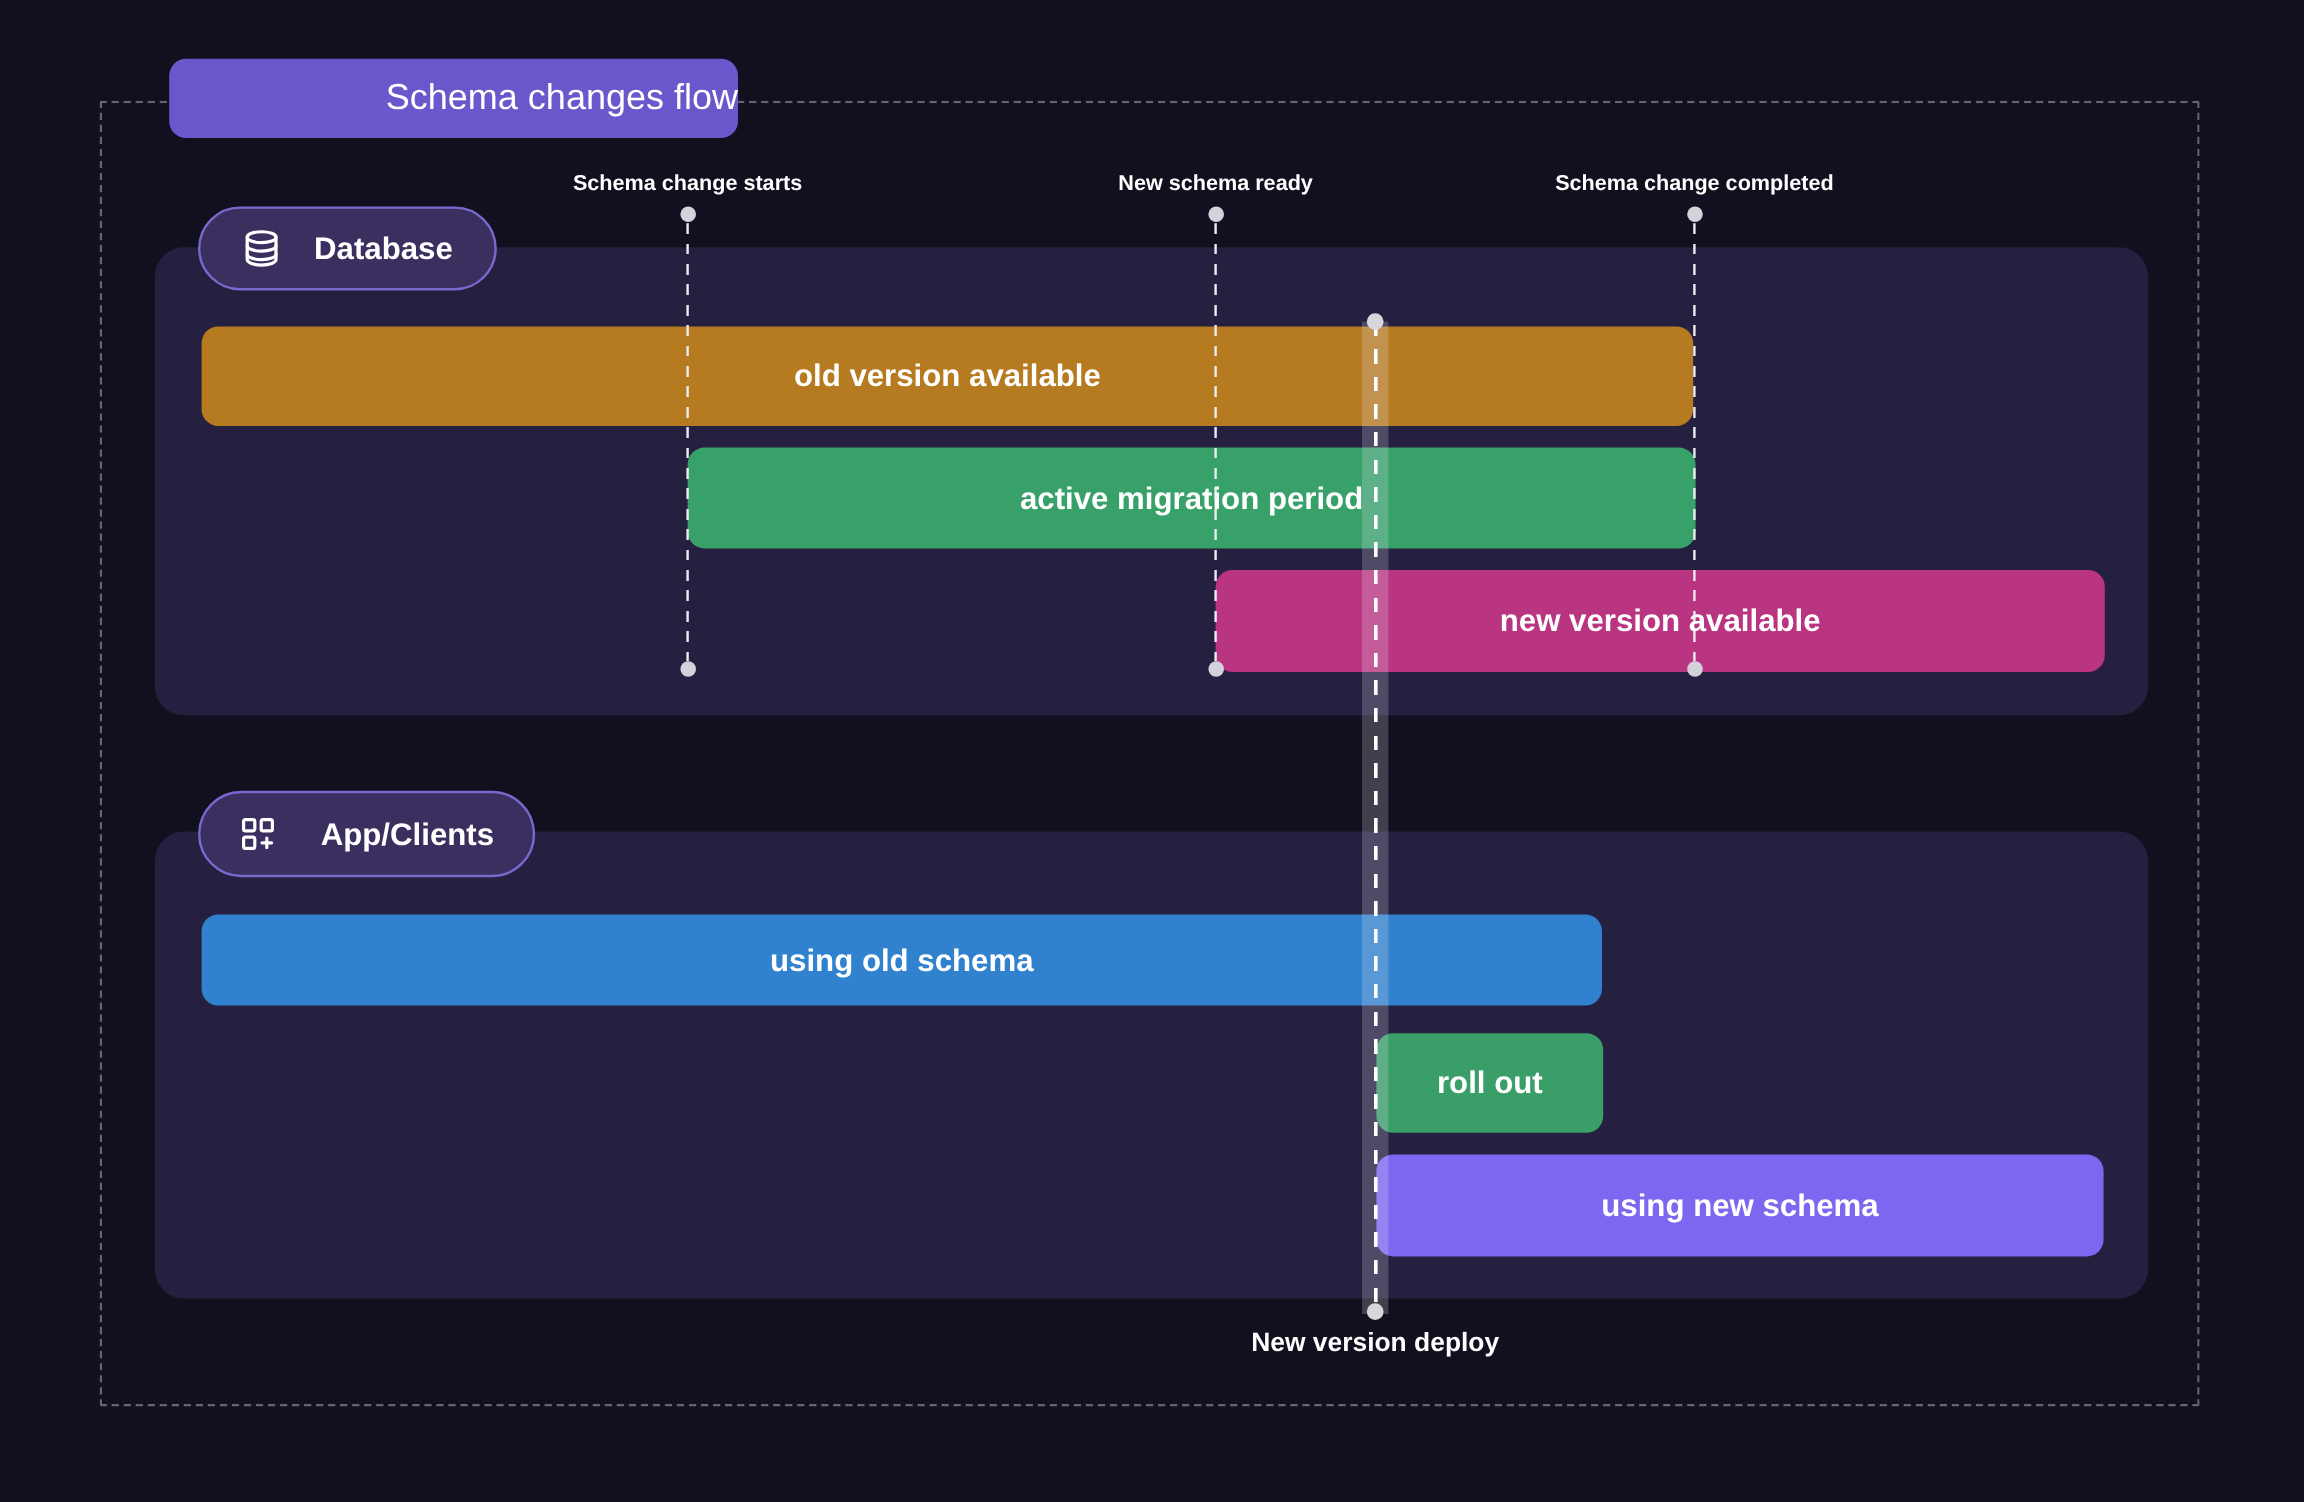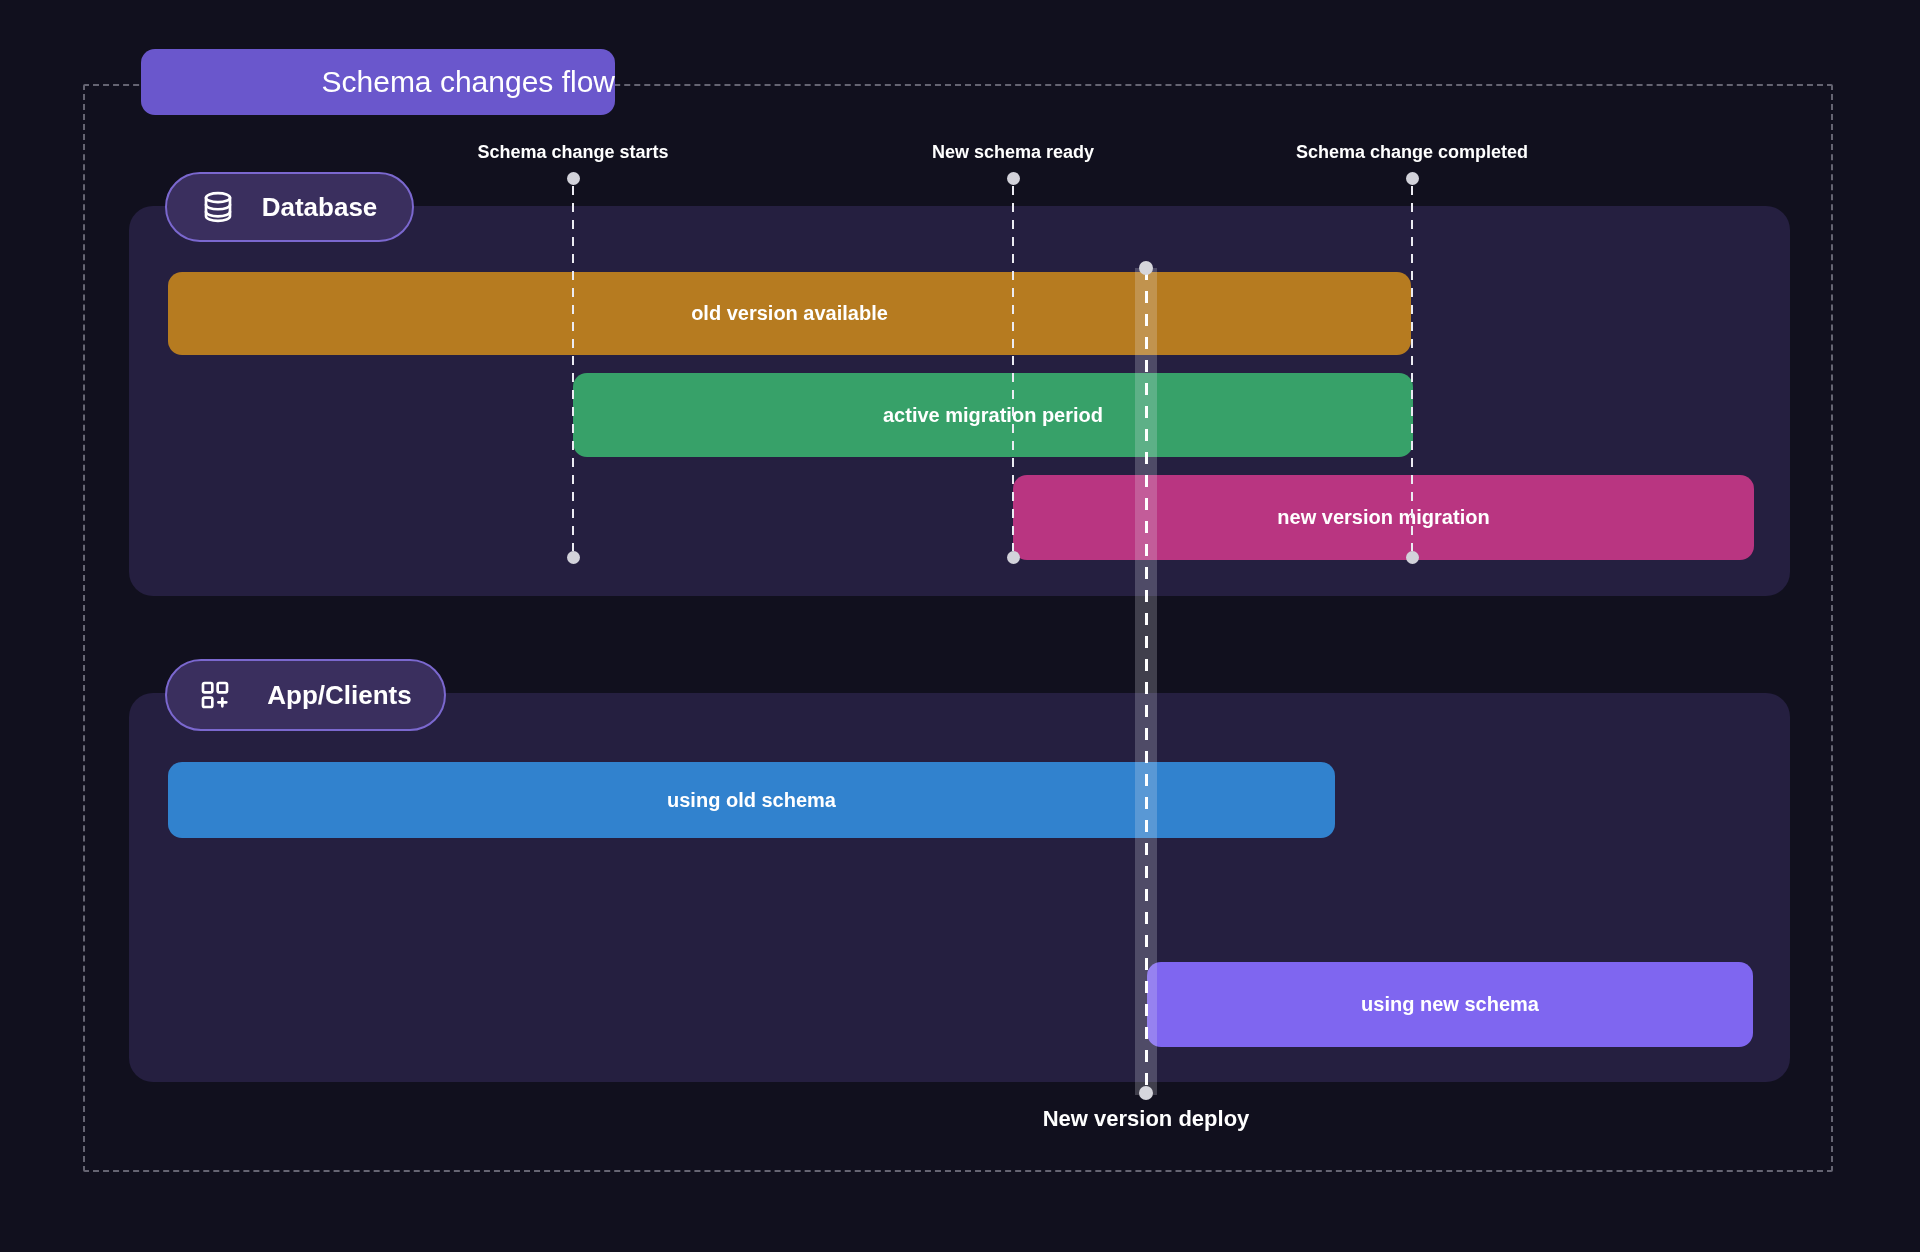--- a/index.html
+++ b/index.html
@@ -40,21 +40,21 @@
     z-index:4;
   }
   #badge-db  { left:165px; top:172px; width:245px; height:66px; }
   #badge-app { left:165px; top:659px; width:277px; height:68px;gap:36px; }
   .section-badge svg { display:block; }
 
   
   .bar {
     position:absolute; border-radius:14px;
     display:flex; align-items:center; justify-content:center;
-    color:#ffffff; font-size:20px; font-weight:700;
+    color:#ffffff; font-size:26px; font-weight:700;
     z-index:1;
     text-align:right;
   }
   #bar-old    { left:168px;  top:272px; width:1243px; height:83px; }
   #bar-mig    { left:573px;  top:373px; width:840px;  height:84px; }
   #bar-new    { left:1013px; top:475px; width:741px;  height:85px; }
   #bar-useold { left:168px;  top:740px; width:1167px; height:76px;margin-top:22px; }
   #bar-roll   { left:1147px; top:861px; width:189px;  height:83px; }
   #bar-usenew { left:1147px; top:962px; width:606px;  height:85px; }
 
@@ -121,38 +121,41 @@
     <span>Database</span>
   </div>
 
   <div class="bar" id="bar-old" style="background: rgb(182, 123, 32);">
     <span>old version available</span>
   </div>
   <div class="bar" id="bar-mig" style="background: rgb(55, 161, 105);">
     <span>active migration period</span>
   </div>
   <div class="bar" id="bar-new" style="background: rgb(185, 53, 129);">
-    <span>new version migration</span>
+    <span>new version available</span>
   </div>
 
   <div class="panel" id="panel-app" style="background: rgb(37, 31, 64);"></div>
   <div class="section-badge" id="badge-app" style="background: rgb(58, 47, 94); border-color: rgb(123, 104, 207);">
     <span>
       <svg width="32" height="32" viewBox="0 0 24 24" fill="none" stroke="#ffffff" stroke-width="2" stroke-linecap="round" stroke-linejoin="round">
         <rect x="3" y="3" width="7" height="7" rx="1.2"></rect>
         <rect x="14" y="3" width="7" height="7" rx="1.2"></rect>
         <rect x="3" y="14" width="7" height="7" rx="1.2"></rect>
         <path d="M17.5 14.5v6 M14.5 17.5h6"></path>
       </svg>
     </span>
     <span>App/Clients</span>
   </div>
 
   <div class="bar" id="bar-useold" style="background: rgb(49, 130, 206);">
     <span>using old schema</span>
+  </div>
+  <div class="bar" id="bar-roll" style="background: rgb(58, 158, 104);">
+    <span>roll out</span>
   </div>
   <div class="bar" id="bar-usenew" style="background: rgb(127, 102, 240);">
     <span>using new schema</span>
   </div>
 
   <div class="milestone" style="left:573px">
     <div class="m-label">Schema change starts</div>
     <div class="m-dot m-dot-top"></div>
     <div class="m-line"></div>
     <div class="m-dot m-dot-bot"></div>

